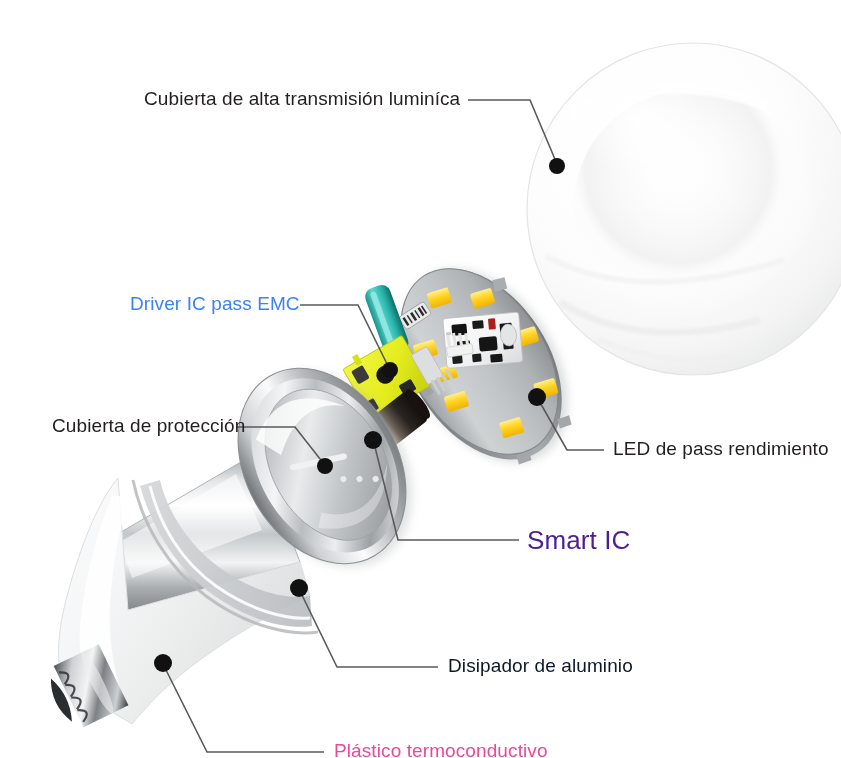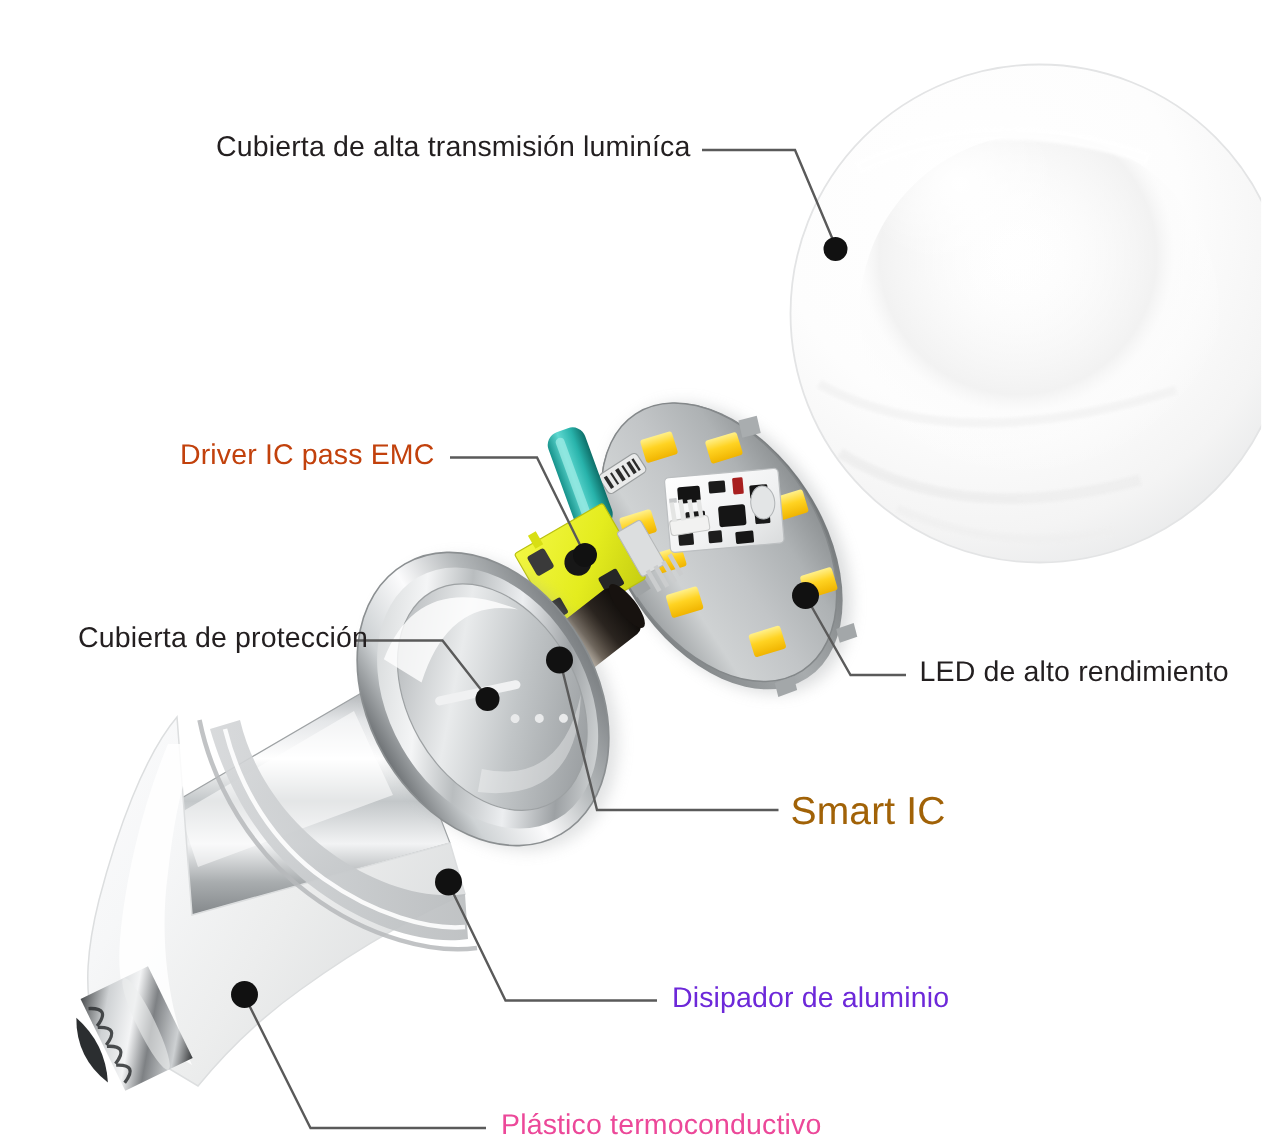--- a/index.html
+++ b/index.html
@@ -356,21 +356,21 @@
         <circle cx="325" cy="432" r="8"></circle>
         <circle cx="537" cy="363" r="9"></circle>
         <circle cx="373" cy="406" r="9"></circle>
         <circle cx="299" cy="554" r="9"></circle>
         <circle cx="163" cy="629" r="9"></circle>
       </g>
   </svg>
 
   <div id="labels">
       <div class="callout-label" style="left: 144px; top: 54px; color: rgb(35, 31, 32);">Cubierta de alta transmisión luminíca</div>
-      <div class="callout-label" style="left: 120px; top: 259px; color: #c2410c;">Driver IC pass EMC</div>
+      <div class="callout-label" style="left: 130px; top: 259px; color: #3b82f6;">Driver IC pass EMC</div>
       <div class="callout-label" style="left: 52px; top: 381px; color: rgb(35, 31, 32);">Cubierta de protección</div>
-      <div class="callout-label" style="left: 613px; top: 404px; color: rgb(35, 31, 32);">LED de alto rendimiento</div>
-      <div class="callout-label big" style="left: 527px; top: 491px; color: #a16207;">Smart IC</div>
-      <div class="callout-label" style="left: 448px; top: 621px; color: #6d28d9;">Disipador de aluminio</div>
+      <div class="callout-label" style="left: 613px; top: 404px; color: rgb(35, 31, 32);">LED de pass rendimiento</div>
+      <div class="callout-label big" style="left: 527px; top: 491px; color: #4c1d95;">Smart IC</div>
+      <div class="callout-label" style="left: 448px; top: 621px; color: #0f172a;">Disipador de aluminio</div>
       <div class="callout-label" style="left: 334px; top: 706px; color: #ec4899;">Plástico termoconductivo</div>
     </div>
 
 </div>
 
 </body></html>

